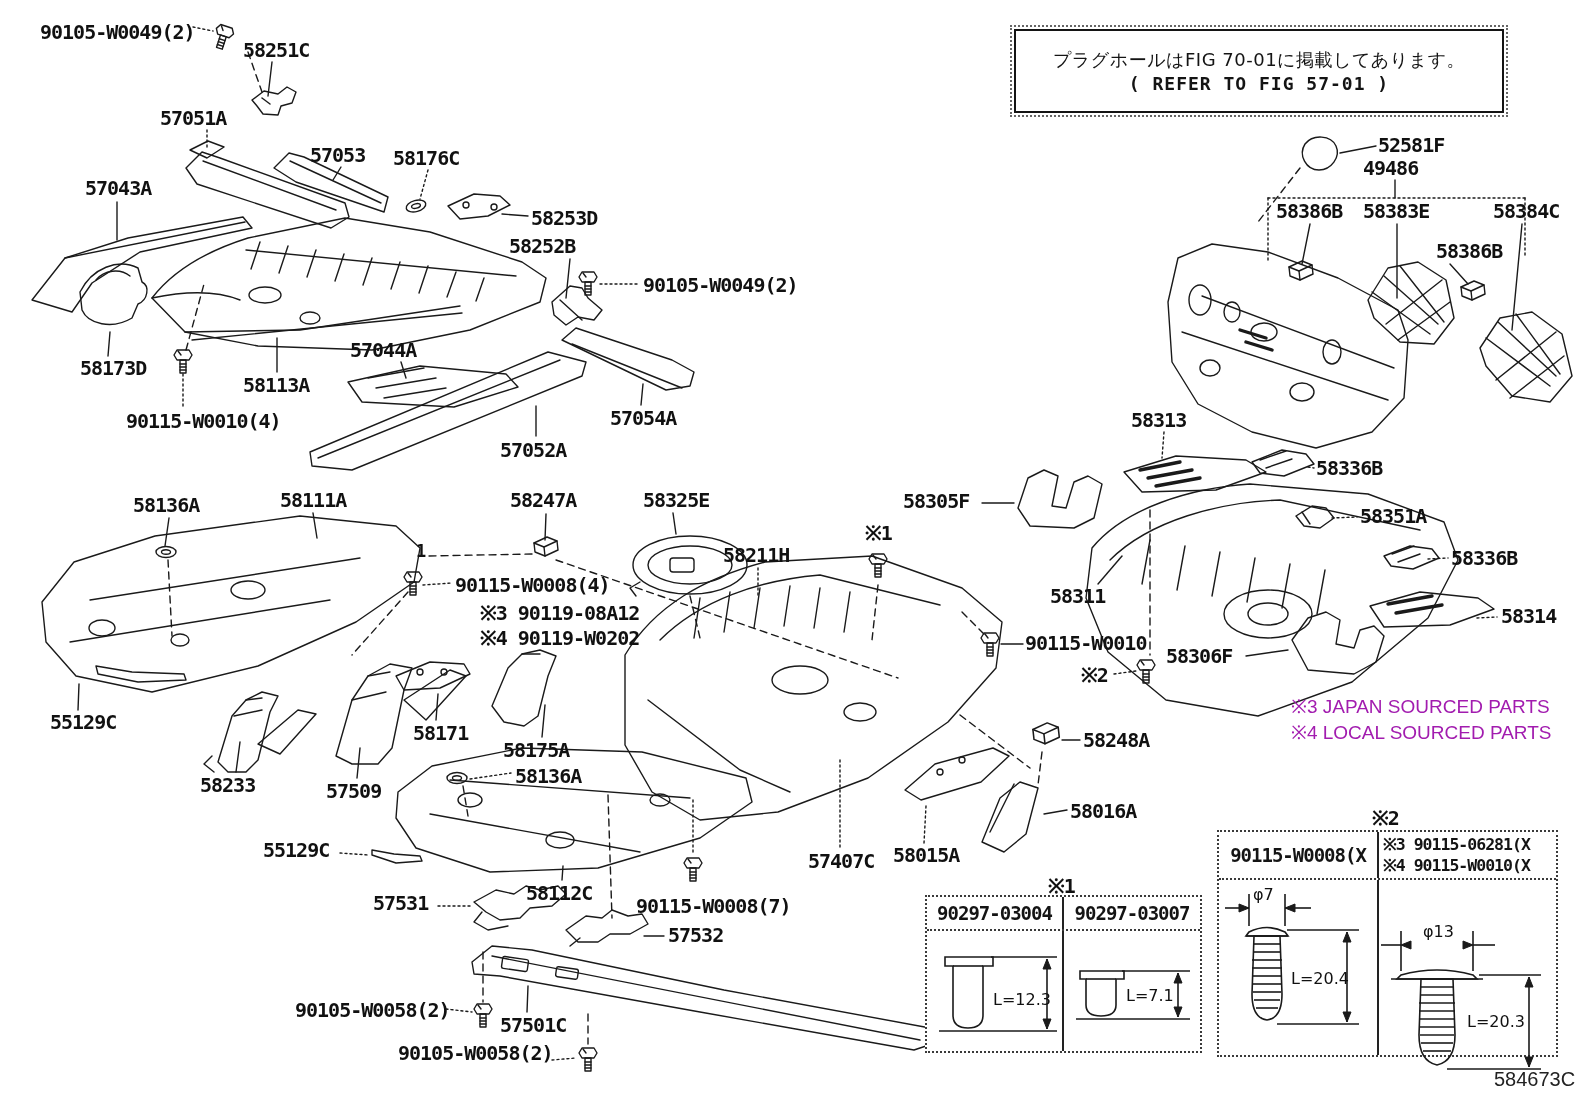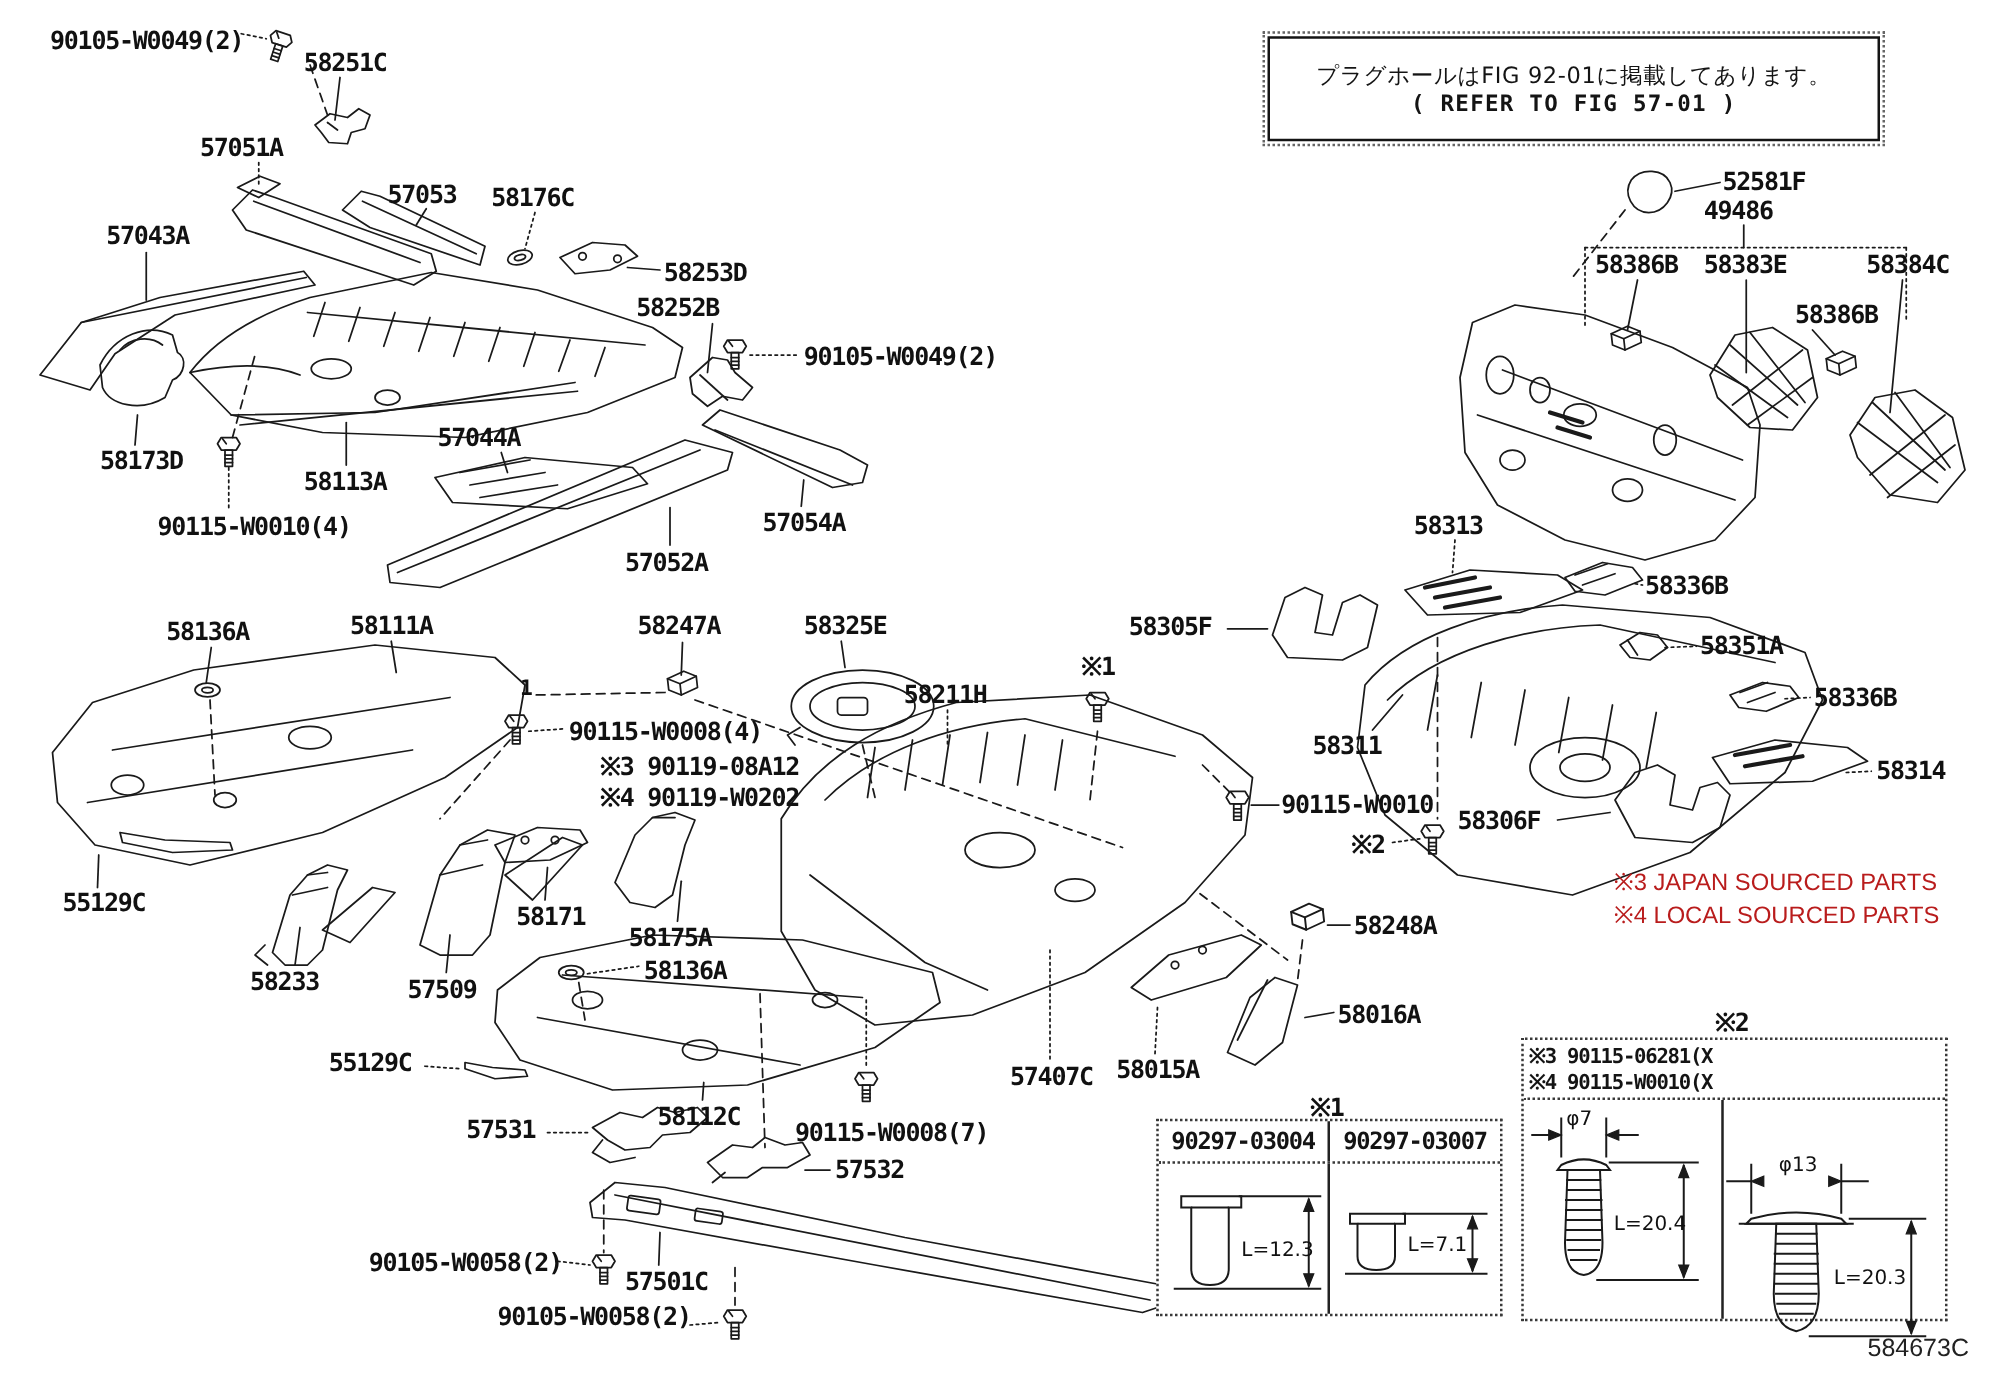--- a/index.html
+++ b/index.html
@@ -15,21 +15,21 @@
            letter-spacing:-1px;white-space:pre;color:#111;}
   .callout.small{font-size:17px;}
   .note-box{position:absolute;left:1014px;top:29px;width:486px;height:80px;
             border:2px solid #141414;outline:2px dotted #666;outline-offset:2px;
             display:flex;flex-direction:column;justify-content:center;align-items:center;
             gap:1px;background:#fff;text-align:center;}
   .note-jp{font:18px "DejaVu Sans",sans-serif;letter-spacing:.5px;}
   .note-en{font:18px "Liberation Sans",sans-serif;letter-spacing:.5px;}
   .note-ref{font:bold 18px "DejaVu Sans Mono",monospace;letter-spacing:1px;}
   .legend{position:absolute;left:1291px;top:694px;font:19px "Liberation Sans",sans-serif;
-          line-height:26px;color:#b91c1c;white-space:pre;}
+          line-height:26px;color:#a21caf;white-space:pre;}
   .doc-code{position:absolute;left:1494px;top:1068px;font:20px "Liberation Sans",sans-serif;color:#222;}
   .spec-table{position:absolute;border:2px dotted #3a3a3a;background:#fff;box-sizing:border-box;}
   .spec-title{position:absolute;font:bold 20px "DejaVu Sans Mono",monospace;letter-spacing:-1px;color:#111;}
   .spec-head{display:flex;border-bottom:2px dotted #3a3a3a;box-sizing:border-box;}
   .spec-head .hc{flex:none;display:flex;align-items:center;justify-content:center;
         font:bold 19px "DejaVu Sans Mono",monospace;letter-spacing:-1px;box-sizing:border-box;}
   .spec-body{display:flex;box-sizing:border-box;}
   .spec-body .bc{flex:none;position:relative;box-sizing:border-box;}
   .vdiv{border-right:2px solid #222;}
   .hc.two{flex-direction:column;align-items:flex-start;justify-content:center;
@@ -361,21 +361,21 @@
       <path d="M1292,640 l16,-22 18,-6 14,8 -4,24 18,4 6,-18 14,-4 10,10 -8,26 -22,12 -46,-4 -16,-30 z"></path>
       <line x1="1246" y1="656" x2="1288" y2="650"></line>
 
       <use href="#bolt" transform="translate(1146,668)"></use>
       <line class="dot" x1="1114" y1="674" x2="1136" y2="671"></line>
       <line class="dash" x1="1150" y1="510" x2="1150" y2="655"></line>
     </g>
   </svg>
 
   <div class="note-box">
-    <div class="note-jp">プラグホールはFIG 92-01に掲載してあります。</div>
+    <div class="note-jp">プラグホールはFIG 70-01に掲載してあります。</div>
     <div class="note-ref">(  REFER  TO  FIG  57-01  )</div>
   </div>
 
   <div class="legend"><span>※3 JAPAN SOURCED PARTS</span>
 <span>※4 LOCAL SOURCED PARTS</span></div>
 
   <div id="callout-layer">
       <div class="callout" style="left: 40px; top: 22px;">90105-W0049(2)</div>
       <div class="callout" style="left: 243px; top: 40px;">58251C</div>
       <div class="callout" style="left: 160px; top: 108px;">57051A</div>
@@ -467,20 +467,21 @@
           <polygon class="ah" points="114,86 110,76 118,76"></polygon>
           <text x="62" y="70">L=7.1</text>
         </svg>
       </div>
     </div>
   </div>
 
   <div class="spec-title" style="left:1372px;top:804px;">※2</div>
   <div class="spec-table" style="left:1217px;top:830px;width:341px;height:227px;">
     <div class="spec-head" style="height:48px;">
+      <div class="hc vdiv" style="width:160px;">90115-W0008(X</div>
       <div class="hc two" style="width:177px;">
         <span>※3 90115-06281(X</span>
         <span>※4 90115-W0010(X</span>
       </div>
     </div>
     <div class="spec-body" style="height:175px;">
       <div class="bc vdiv" style="width:160px;">
         <svg class="gl" width="158" height="173" viewBox="0 0 158 173">
           <text x="34" y="20">φ7</text>
           <line x1="30" y1="14" x2="30" y2="46"></line>

